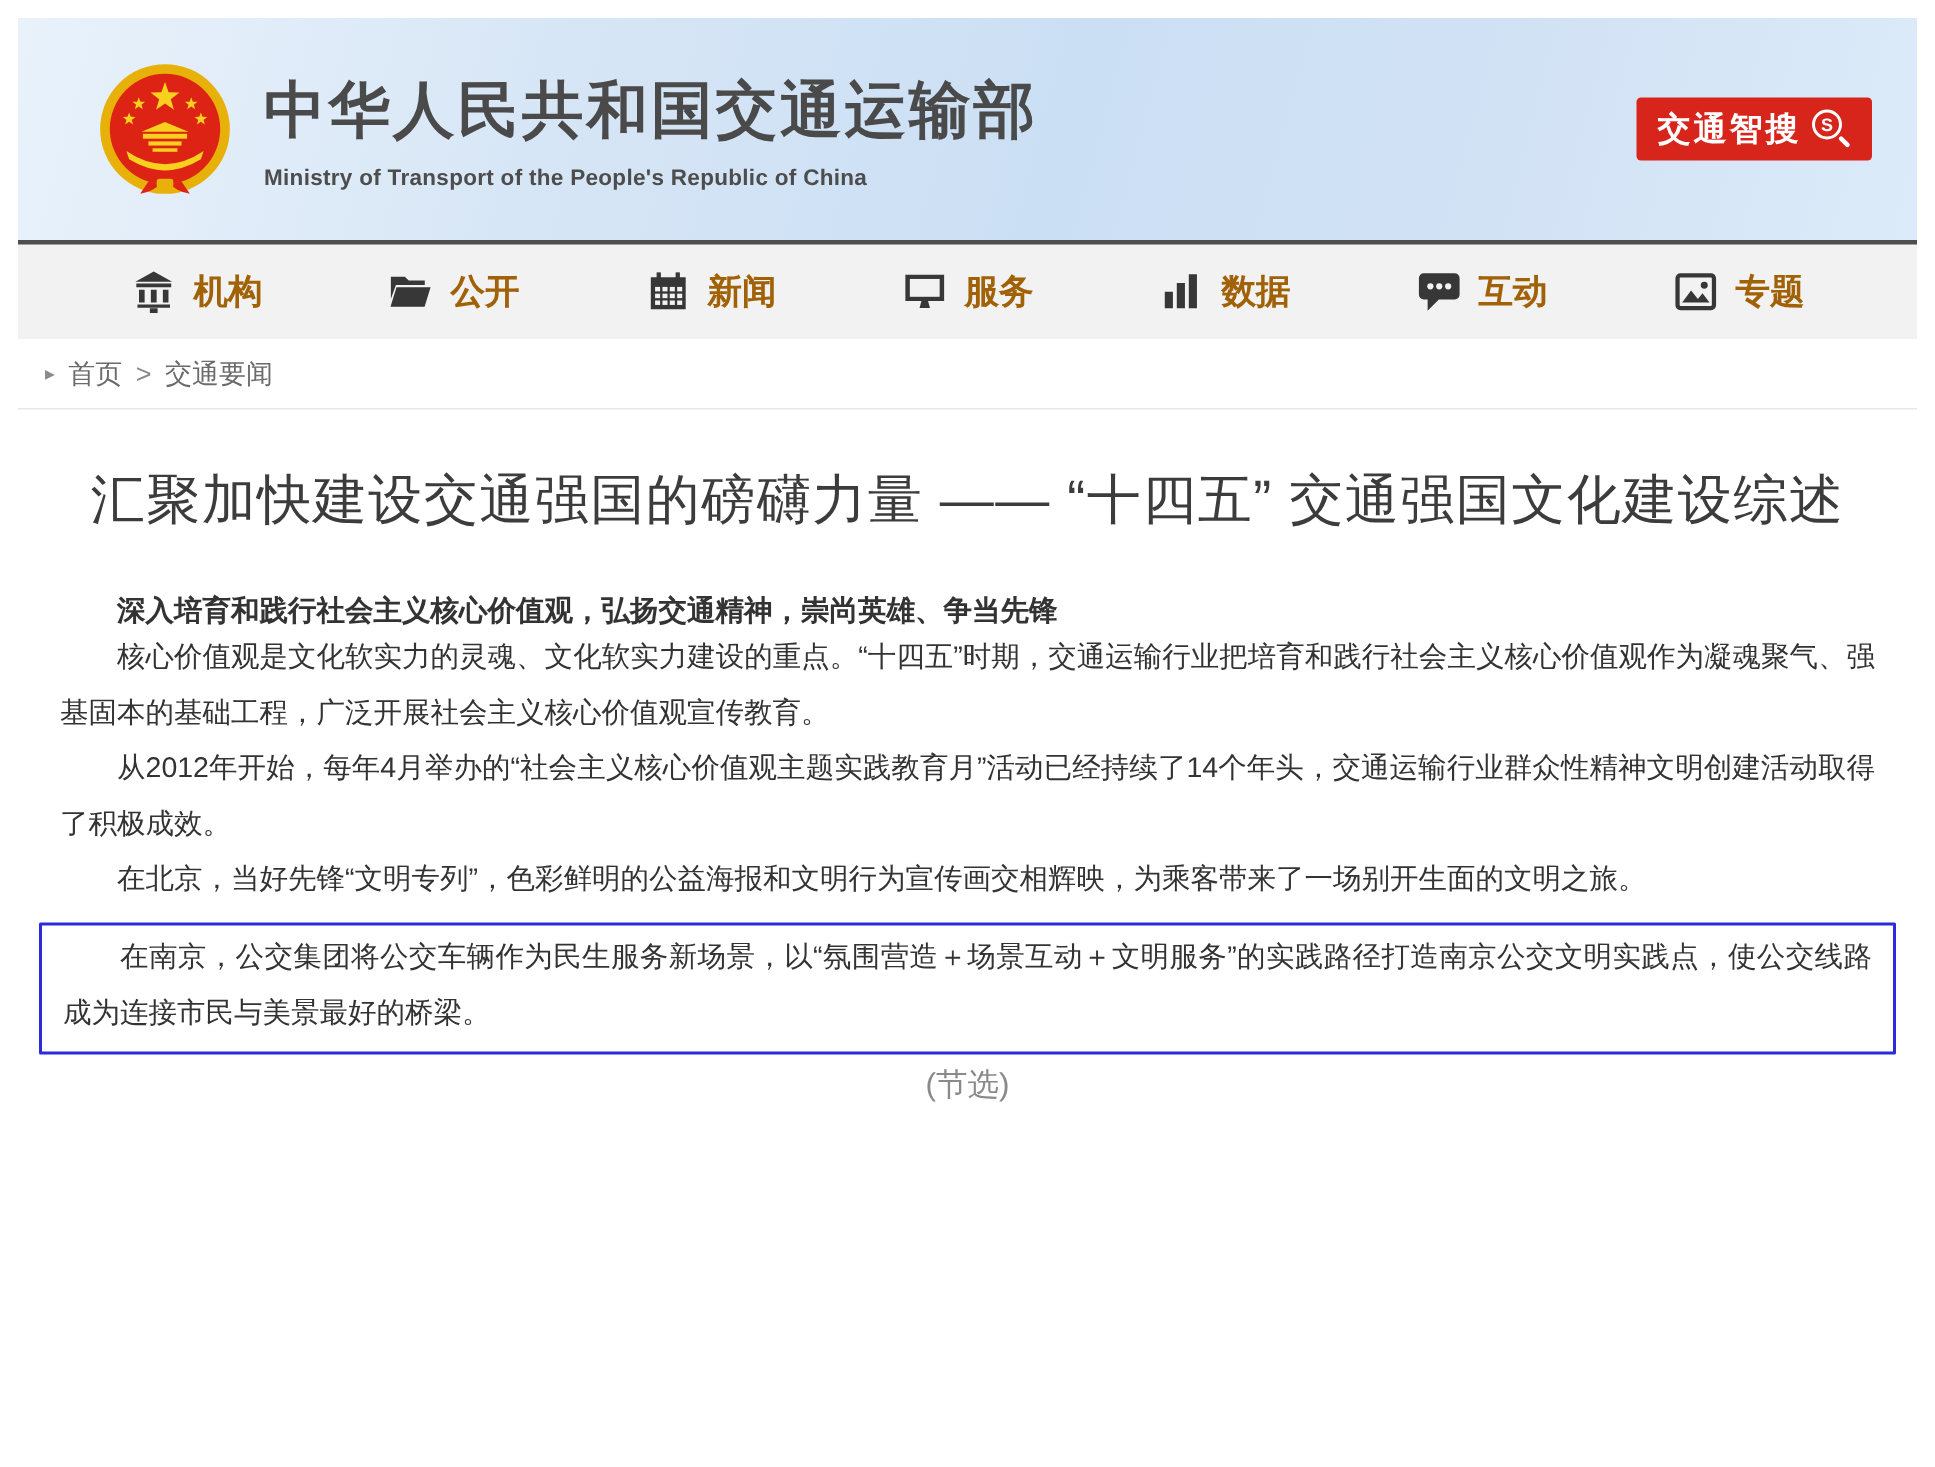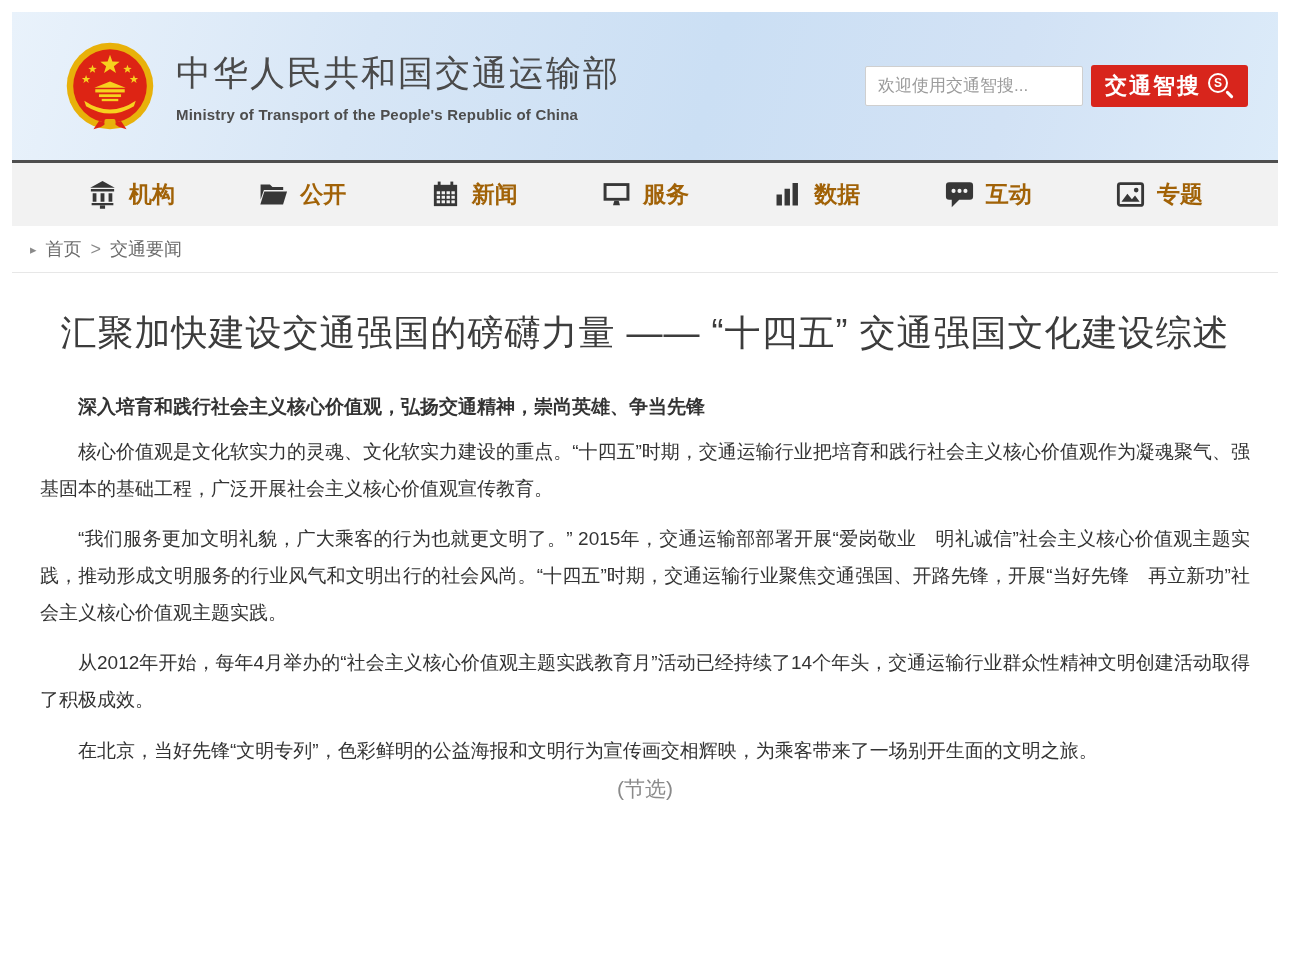--- a/index.html
+++ b/index.html
@@ -9,21 +9,21 @@
   
   .header {
     height: 148px;
     background: linear-gradient(105deg, #e9f2fb 0%, #d7e6f6 28%, #cbdff4 55%, #d2e2f5 78%, #dcebf9 100%);
     display: flex; align-items: center; justify-content: space-between;
     padding: 0 30px 0 52px;
   }
   .brand { display: flex; align-items: center; gap: 20px; }
   .emblem { width: 92px; height: 92px; flex: 0 0 auto; }
   .brand-text .cn {
-    font-size: 35px; font-weight: normal; color: #4a4a4a; letter-spacing: 2px;
+    font-size: 41px; font-weight: bold; color: #4a4a4a; letter-spacing: 2px;
   }
   .brand-text .en {
     font-size: 15px; color: #4d4d4d; margin-top: 9px; font-weight: bold; letter-spacing: .2px;
   }
   .search-area { display: flex; align-items: center; gap: 8px; }
   .search-input {
     width: 218px; height: 40px; border: 1px solid #cfcfcf; border-radius: 2px;
     background: #fff; padding: 0 12px; font-size: 17px; color: #333;
     font-family:"Liberation Sans","DejaVu Sans",sans-serif;
   }
@@ -70,21 +70,21 @@
     font-size: 36px; color: #3c3c3c; text-align: center; font-weight: normal;
     letter-spacing: 1px; line-height: 1.2; white-space: nowrap;
   }
   .article-sub {
     margin-top: 40px; font-size: 19px; font-weight: bold; color: #333;
     text-indent: 2em;
     font-family: Liberation Serif, serif;
   }
   .article p.body-p {
     font-size: 19px; color: #333; line-height: 1.95; text-indent: 2em;
-    text-align: justify; margin-top: 13px;
+    text-align: justify; 
   }
   .highlight-box {
     border: 2px solid #2b2bd9; border-radius: 1px;
     margin: 10px -14px 0 -14px; padding: 1px 14px 6px 14px;
   }
   .highlight-box p.body-p { margin-top: 2px; }
   .footer-note {
     text-align: center; font-size: 21px; color: #8a8a8a; margin-top: 6px;
   }
 </style>
@@ -111,21 +111,20 @@
         <path d="M38 88 L32 97 Q42 95 46 90 Z" fill="#dd2414"></path>
         <path d="M62 88 L68 97 Q58 95 54 90 Z" fill="#dd2414"></path>
         <rect x="44" y="86" width="12" height="7" rx="2" fill="#e8b10a"></rect>
       </svg>
       <div class="brand-text">
         <div class="cn">中华人民共和国交通运输部</div>
         <div class="en">Ministry of Transport of the People's Republic of China</div>
       </div>
     </div>
     <div class="search-area">
-      <input class="search-input" type="text" placeholder="欢迎使用交通智搜..." style="">
       <button class="search-btn">
         <span>交通智搜</span>
         <span class="smag">
           <span class="lens">S</span>
         </span>
       </button>
     </div>
   </div>
 
   <div class="nav">
@@ -203,22 +202,24 @@
     <a class="bc-link">首页</a>
     <span class="bc-sep">&gt;</span>
     <a class="bc-link">交通要闻</a>
   </div>
 
   <div class="article">
     <h1 class="article-title">汇聚加快建设交通强国的磅礴力量 —— “十四五” 交通强国文化建设综述</h1>
     <p class="article-sub">深入培育和践行社会主义核心价值观，弘扬交通精神，崇尚英雄、争当先锋</p>
 
     <p class="body-p">核心价值观是文化软实力的灵魂、文化软实力建设的重点。“十四五”时期，交通运输行业把培育和践行社会主义核心价值观作为凝魂聚气、强基固本的基础工程，广泛开展社会主义核心价值观宣传教育。</p>
-    <p class="body-p">“我们服务更加文明礼貌，广大乘客的行为也就更文明了。” 2015年，交通运输部部署开展“爱岗敬业　明礼诚信”社会主义核心价值观主题实践，推动形成文明服务的行业风气和文明出行的社会风尚。“十四五”时期，交通运输行业聚焦交通强国、开路先锋，开展“当好先锋　再立新功”社会主义核心价值观主题实践。</p>
     <p class="body-p">从2012年开始，每年4月举办的“社会主义核心价值观主题实践教育月”活动已经持续了14个年头，交通运输行业群众性精神文明创建活动取得了积极成效。</p>
     <p class="body-p">在北京，当好先锋“文明专列”，色彩鲜明的公益海报和文明行为宣传画交相辉映，为乘客带来了一场别开生面的文明之旅。</p>
 
+    <div class="highlight-box">
+      <p class="body-p">在南京，公交集团将公交车辆作为民生服务新场景，以“氛围营造＋场景互动＋文明服务”的实践路径打造南京公交文明实践点，使公交线路成为连接市民与美景最好的桥梁。</p>
+    </div>
 
 
     <div class="footer-note">(节选)</div>
   </div>
 
 </div>
 
 </body></html>

